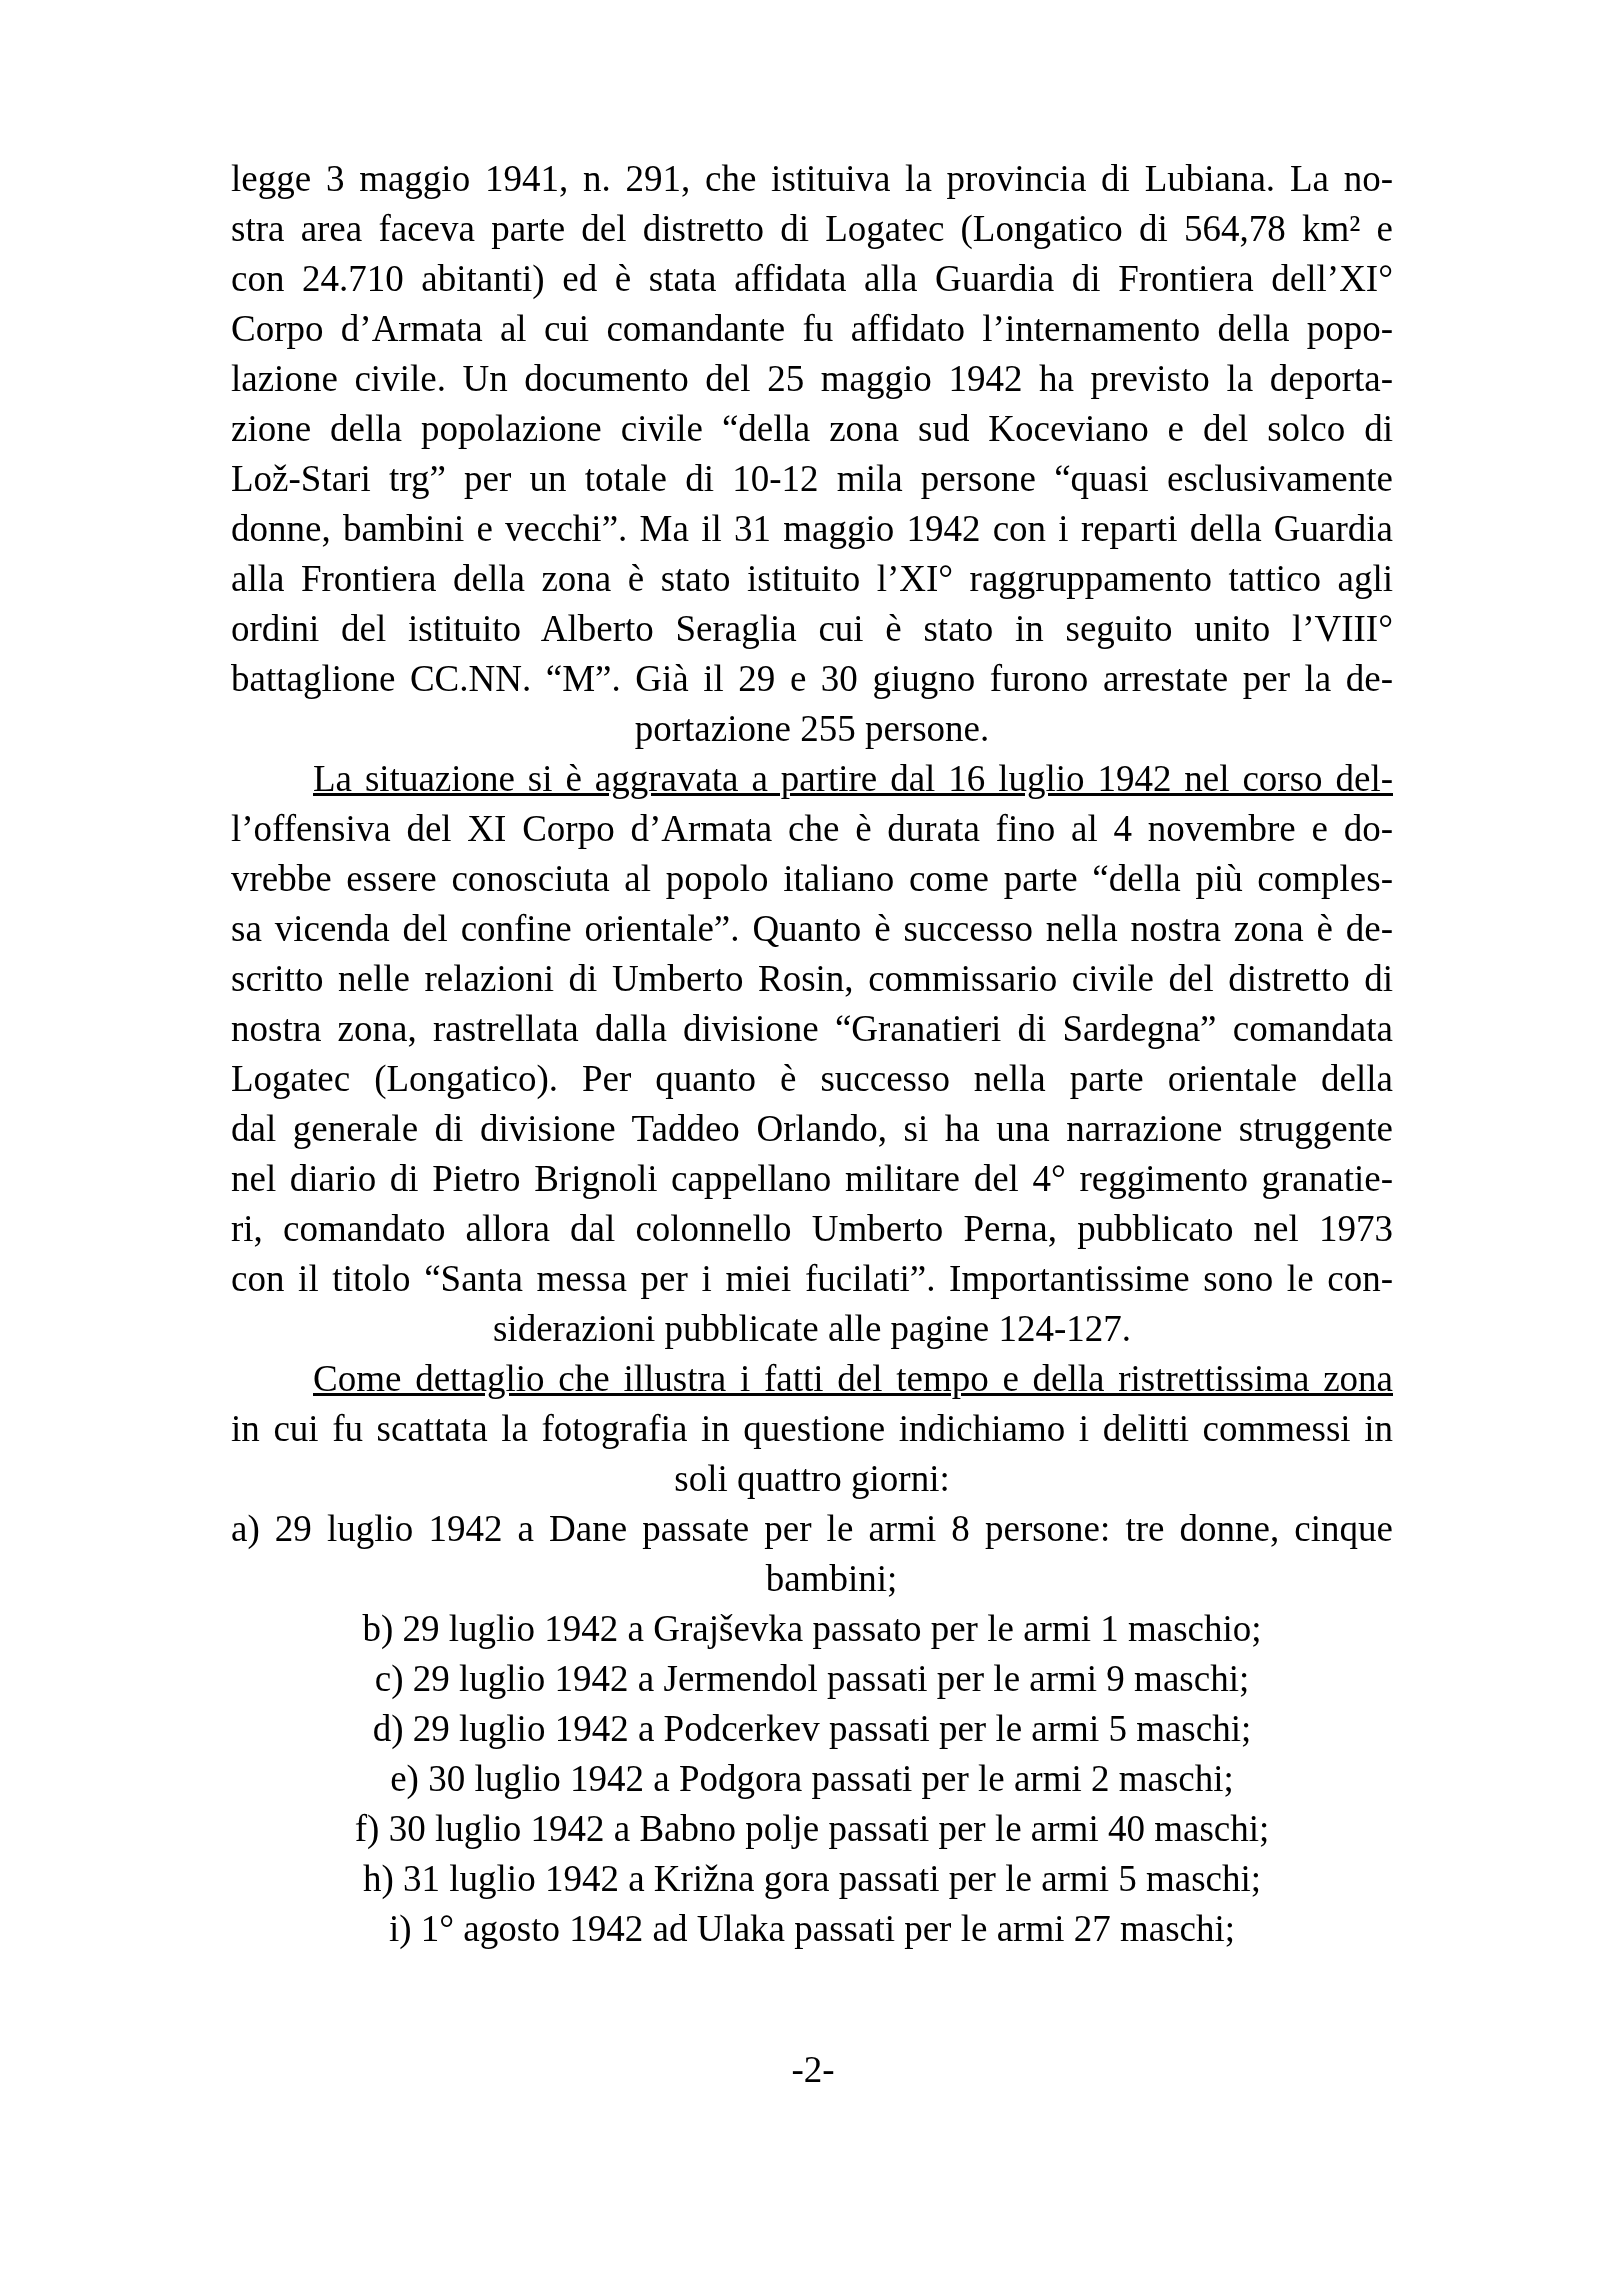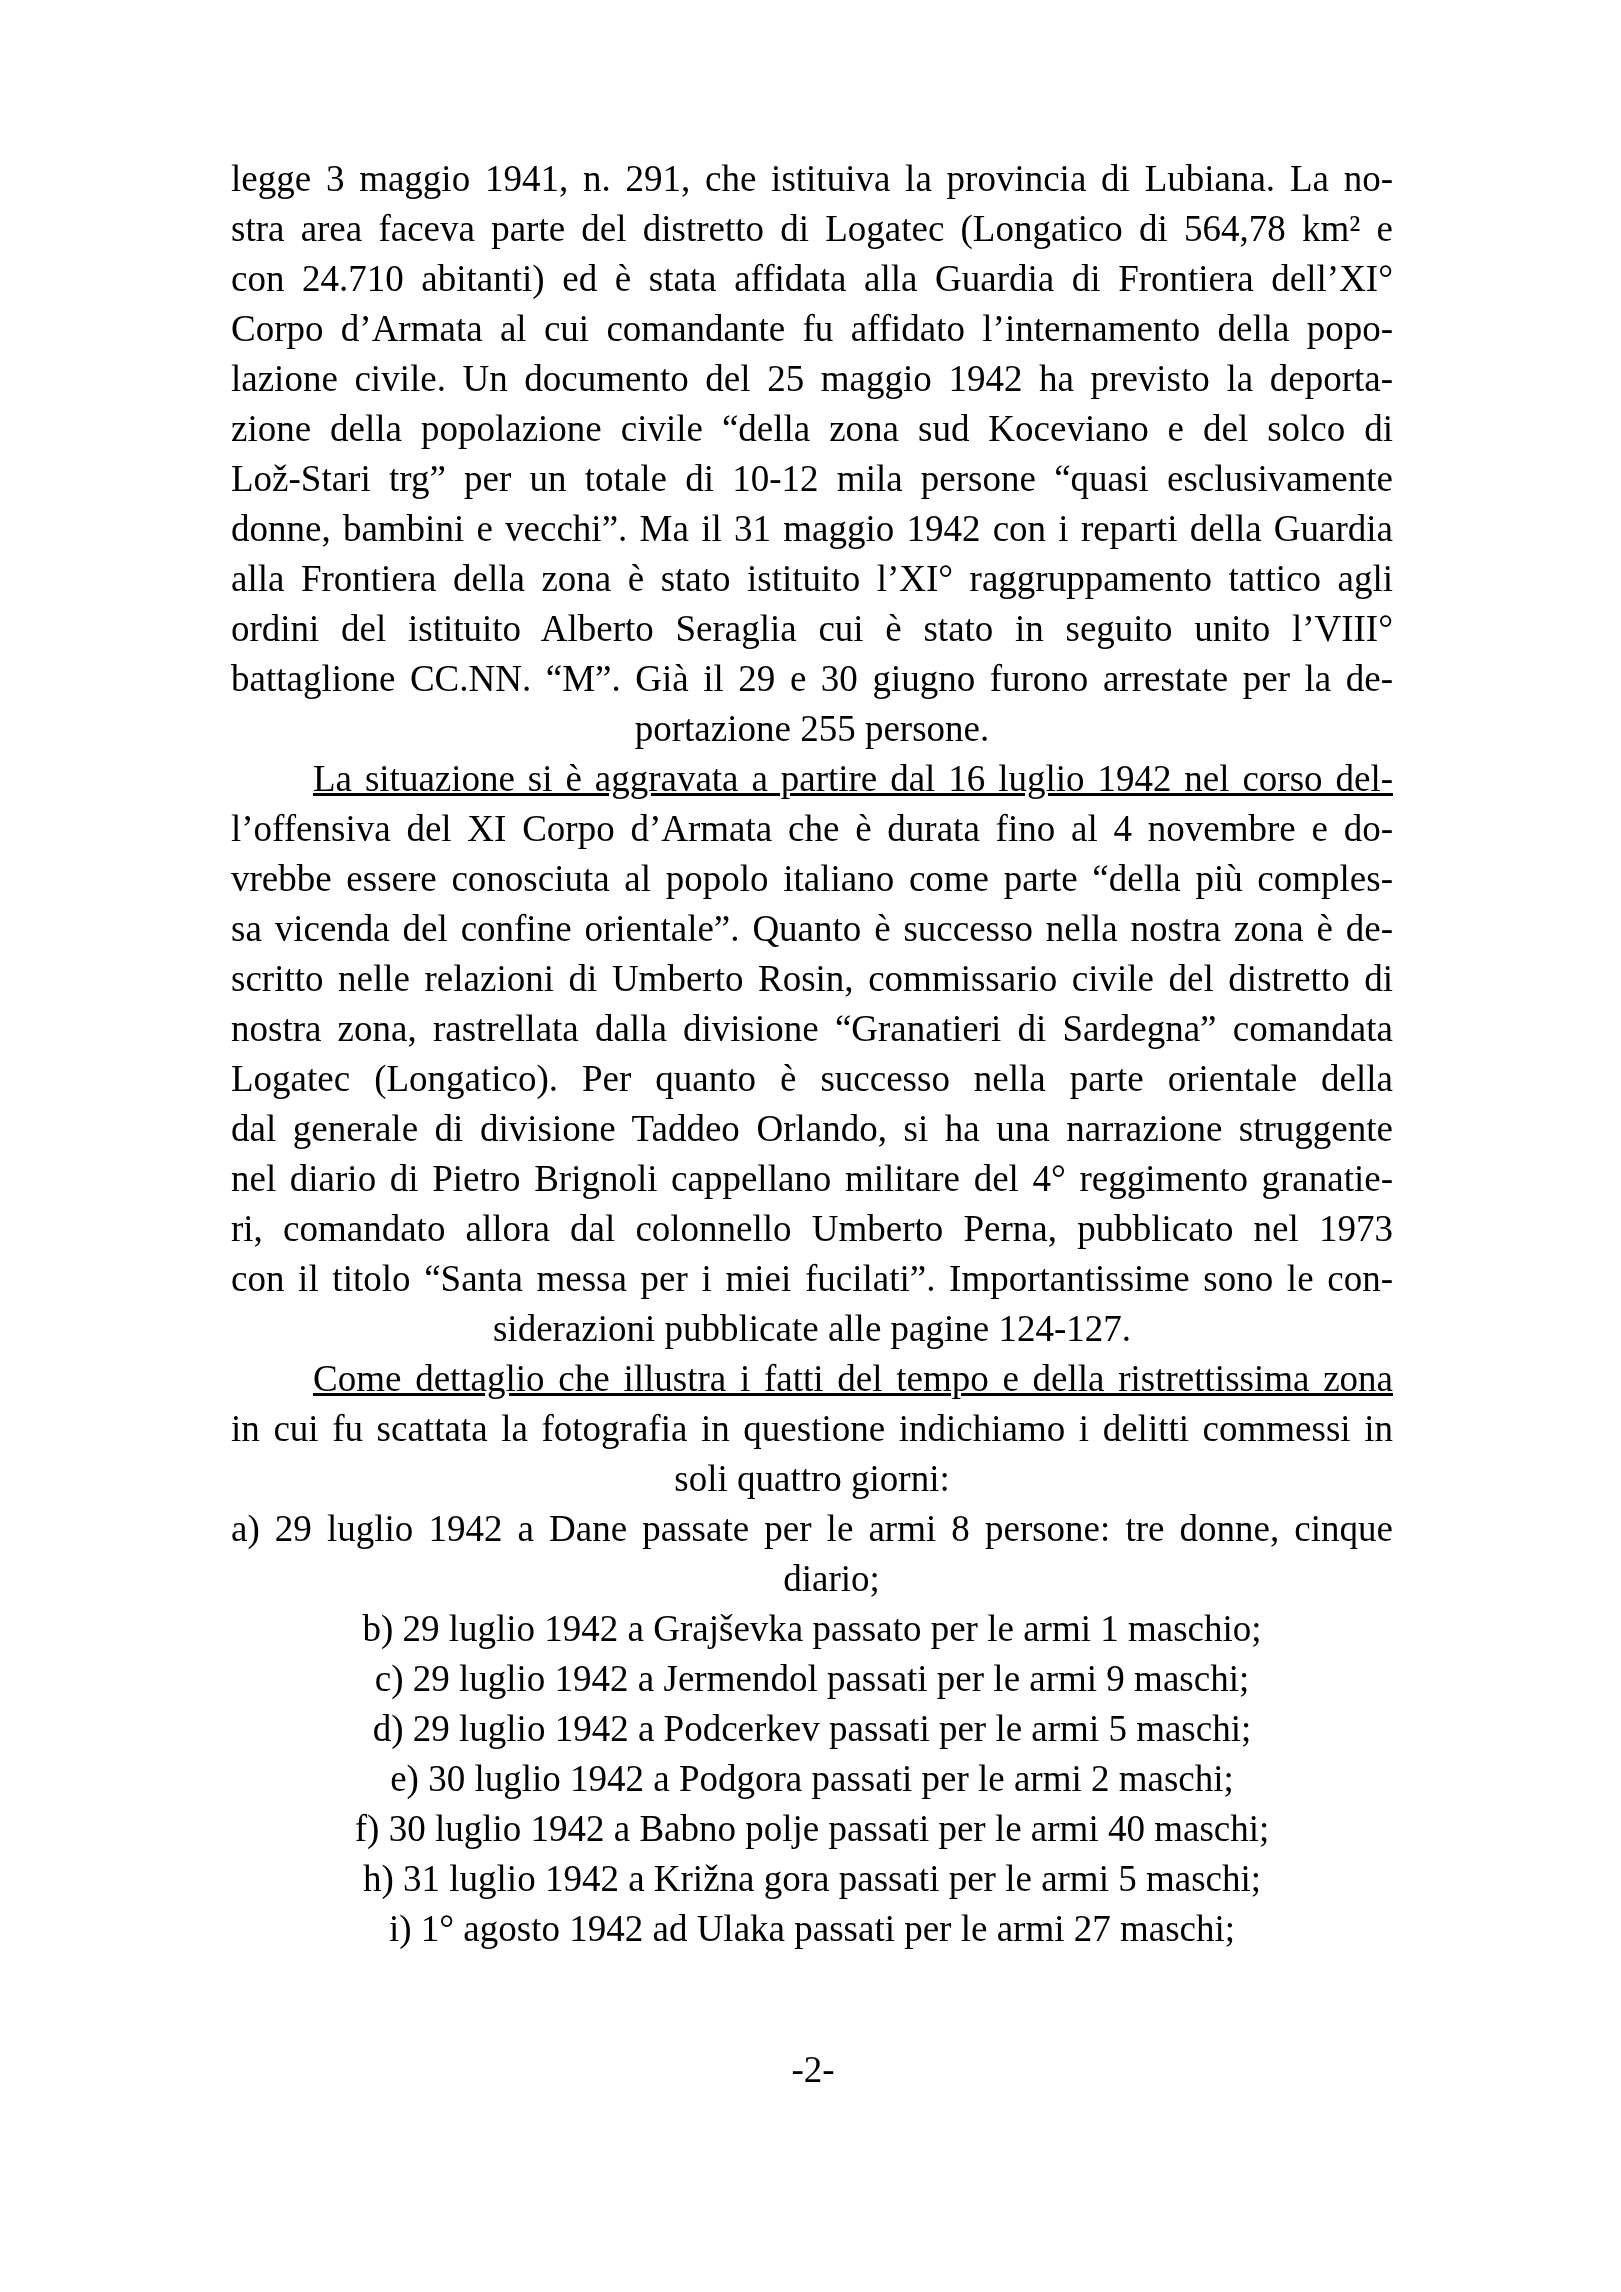--- a/index.html
+++ b/index.html
@@ -86,21 +86,21 @@
     <div class="line j">Logatec (Longatico). Per quanto è successo nella parte orientale della</div>
     <div class="line j">dal generale di divisione Taddeo Orlando, si ha una narrazione struggente</div>
     <div class="line j">nel diario di Pietro Brignoli cappellano militare del 4° reggimento granatie-</div>
     <div class="line j">ri, comandato allora dal colonnello Umberto Perna, pubblicato nel 1973</div>
     <div class="line j">con il titolo “Santa messa per i miei fucilati”. Importantissime sono le con-</div>
     <div class="line">siderazioni pubblicate alle pagine 124-127.</div>
     <div class="line j ind">Come dettaglio che illustra i fatti del tempo e della ristrettissima zona</div>
     <div class="line j">in cui fu scattata la fotografia in questione indichiamo i delitti commessi in</div>
     <div class="line">soli quattro giorni:</div>
     <div class="line j">a) 29 luglio 1942 a Dane passate per le armi 8 persone: tre donne, cinque</div>
-    <div class="line cont">diario;</div>
+    <div class="line cont">bambini;</div>
     <div class="line">b) 29 luglio 1942 a Grajševka passato per le armi 1 maschio;</div>
     <div class="line">c) 29 luglio 1942 a Jermendol passati per le armi 9 maschi;</div>
     <div class="line">d) 29 luglio 1942 a Podcerkev passati per le armi 5 maschi;</div>
     <div class="line">e) 30 luglio 1942 a Podgora passati per le armi 2 maschi;</div>
     <div class="line">f) 30 luglio 1942 a Babno polje passati per le armi 40 maschi;</div>
     <div class="line">h) 31 luglio 1942 a Križna gora passati per le armi 5 maschi;</div>
     <div class="line">i) 1° agosto 1942 ad Ulaka passati per le armi 27 maschi;</div>
   </div>
 
   <div class="page-number">-2-</div>

